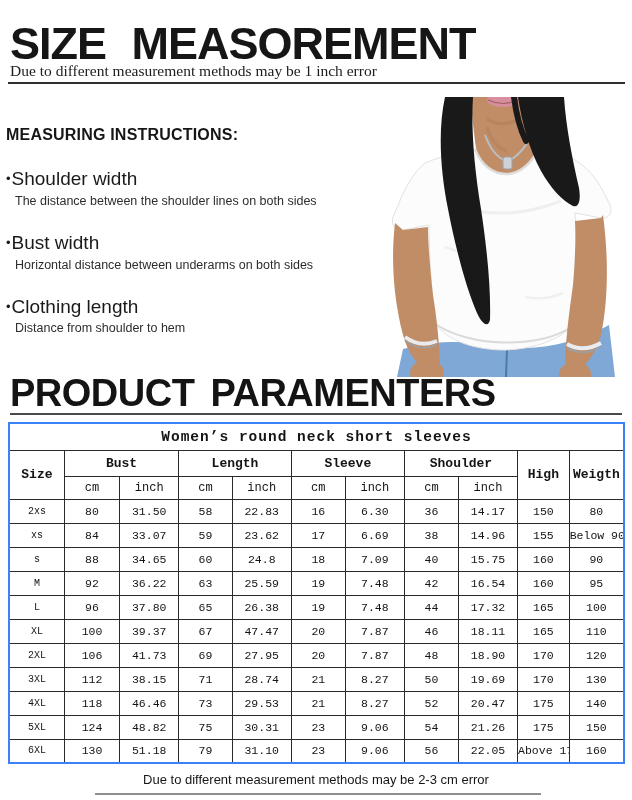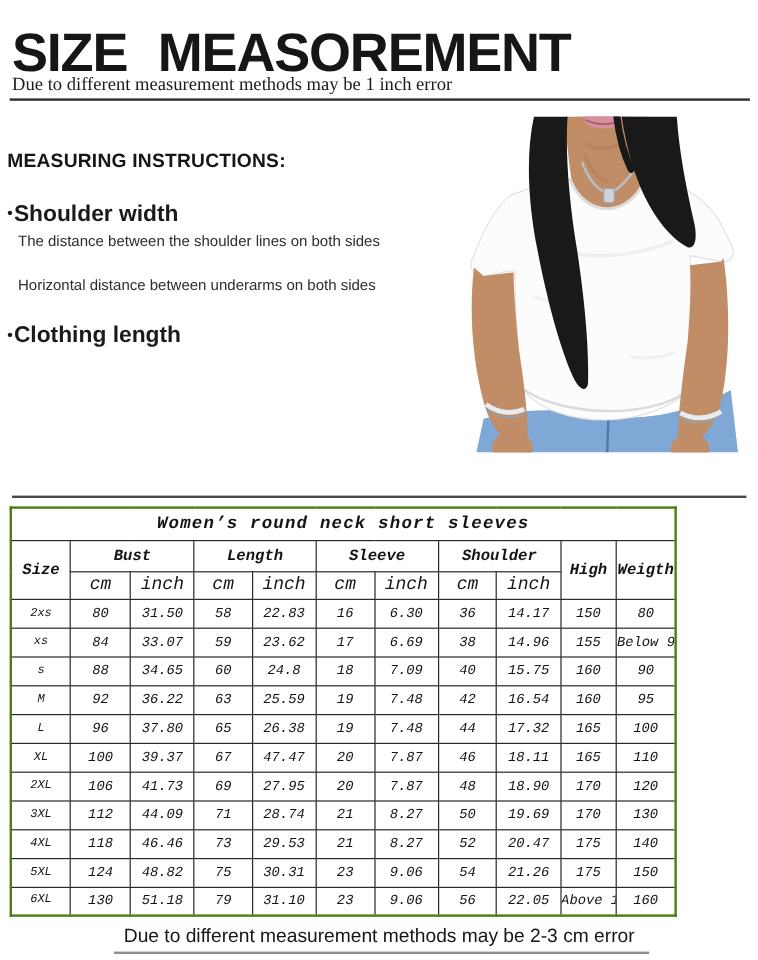--- a/index.html
+++ b/index.html
@@ -18,82 +18,83 @@
   .page-subtitle {
     position:absolute; left:10px; top:50px;
     font-family:"Liberation Serif", serif; font-size:15.5px; color:#1c1c1c;text-align:right;
   }
   .header-rule { position:absolute; left:8px; top:70px; width:617px; height:2px; background:#2e2e2e; }
 
   
   .instructions { position:absolute; left:6px; top:114px; width:360px; }
   .instructions-heading { font-size:16px; font-weight:bold; letter-spacing:.2px; color:#161616; }
   .instr-item { margin-top:23px; }
-  .instr-term { font-size:19px; font-weight:700; color:#1a1a1a; line-height:1.25; }
+  .instr-term { font-size:19px; font-weight:400; color:#1a1a1a; line-height:1.25; }
   .instr-term .bullet { font-size:13px; vertical-align:2px; margin-right:1px; }
   .instr-desc { font-size:12.5px; color:#2d2d2d; margin-top:3px; margin-left:9px; margin-bottom:18px; }
 
   
   .model { position:absolute; left:375px; top:85px; width:257px; height:280px; }
   .model svg { display:block; }
 
   
   .product-heading {
     position:absolute; left:10px; top:360px;
     font-size:38px; font-weight:bold; letter-spacing:-.5px; word-spacing:6px;
     color:#141414; white-space:nowrap;
   }
   .product-rule { position:absolute; left:10px; top:401px; width:612px; height:2px; background:#4a4a4a; }
 
   
   .table-wrap { position:absolute; left:8px; top:410px; width:617px; }
   table.size-table {
-    width:556px; table-layout:fixed; border-collapse:collapse;
+    width:617px; table-layout:fixed; border-collapse:collapse;
     font-family:"Liberation Mono", monospace; color:#141414;
-    border:2px solid #4d7c0f;
-    font-style:italic;
+    border:2px solid #3b82f6;
   }
   table.size-table th, table.size-table td {
     border:1px solid #2a2a2a; text-align:center; vertical-align:middle;
     overflow:hidden; white-space:nowrap;
   }
   th.tbl-title  { height:27px; font-size:14.5px; font-weight:bold; letter-spacing:1px; }
   th.tbl-group  { height:26px; font-size:13px; font-weight:bold; }
-  th.tbl-unit   { height:23px; font-size:15px; font-weight:400; }
+  th.tbl-unit   { height:23px; font-size:12px; font-weight:400; }
   td.tbl-size   { height:24px; font-size:10px; }
   td.tbl-val    { height:24px; font-size:11.5px; }
 
   
   .footer-note {
     position:absolute; left:0; top:760px; width:632px;
-    text-align:center; font-size:16px; color:#161616;
+    text-align:center; font-size:13px; color:#161616;
   }
   .footer-rule { position:absolute; left:95px; top:781px; width:446px; height:2px; background:#8f8f8f; }
 </style>
 </head>
 <body>
 
 <div class="page">
 
   <div class="page-title">SIZE MEASOREMENT</div>
   <div class="page-subtitle">Due to different measurement methods may be 1 inch error</div>
   <div class="header-rule"></div>
 
   <div class="instructions">
     <div class="instructions-heading">MEASURING INSTRUCTIONS:</div>
     <div>
         <div class="instr-item">
           <div class="instr-term"><span class="bullet">•</span><span class="term-text">Shoulder width</span></div>
           <div class="instr-desc">The distance between the shoulder lines on both sides</div>
         </div>
         <div class="instr-item">
+          <div class="instr-term"><span class="bullet">•</span><span class="term-text">Bust width</span></div>
           <div class="instr-desc">Horizontal distance between underarms on both sides</div>
         </div>
         <div class="instr-item">
           <div class="instr-term"><span class="bullet">•</span><span class="term-text">Clothing length</span></div>
+          <div class="instr-desc">Distance from shoulder to hem</div>
         </div>
       </div>
   </div>
 
   <div class="model">
     <svg width="257" height="280" viewBox="0 0 257 280" xmlns="http://www.w3.org/2000/svg">
 
       <path d="M 95,0 L 165,0 C 168,30 166,55 160,70 C 145,80 115,80 104,68 C 100,50 98,25 95,0 Z" fill="var(--c-skin,#c18d66)"></path>
 
       <path d="M 105,0 L 152,0 C 150,13 141,23 128,26 C 114,23 106,13 105,0 Z" fill="var(--c-skin,#c18d66)"></path>
@@ -130,20 +131,21 @@
       <path d="M 30,244 Q 45,255 62,248" stroke="#98a1aa" stroke-width="1.5" fill="none"></path>
       <path d="M 192,247 Q 208,256 226,246" stroke="#e8ecf0" stroke-width="4" fill="none"></path>
       <path d="M 192,251 Q 208,260 226,250" stroke="#98a1aa" stroke-width="1.5" fill="none"></path>
 
       <path d="M 70,0 C 63,32 65,72 73,112 C 80,148 90,188 102,216 C 107,227 113,231 115,223 C 116,192 112,152 106,112 C 99,70 96,30 98,0 Z" fill="var(--c-hair,#191919)"></path>
       <path d="M 143,0 C 147,26 154,52 166,74 C 176,92 188,104 198,109 C 204,111 206,103 204,91 C 197,60 191,30 189,0 Z" fill="var(--c-hair,#191919)"></path>
       <path d="M 139,0 C 141,16 145,32 151,44" stroke="var(--c-hair,#191919)" stroke-width="6" stroke-linecap="round" fill="none"></path>
     </svg>
   </div>
 
+  <div class="product-heading">PRODUCT PARAMENTERS</div>
   <div class="product-rule"></div>
 
   <div class="table-wrap">
     <table class="size-table">
       <colgroup>
         <col style="width:9.0%">
           <col style="width:9.0%">
           <col style="width:9.6%">
         <col style="width:8.7%">
           <col style="width:9.6%">
@@ -266,21 +268,21 @@
             <td class="tbl-val">20</td>
             <td class="tbl-val">7.87</td>
             <td class="tbl-val">48</td>
             <td class="tbl-val">18.90</td>
             <td class="tbl-val">170</td>
             <td class="tbl-val">120</td>
           </tr>
           <tr>
             <td class="tbl-size">3XL</td>
             <td class="tbl-val">112</td>
-            <td class="tbl-val">44.09</td>
+            <td class="tbl-val">38.15</td>
             <td class="tbl-val">71</td>
             <td class="tbl-val">28.74</td>
             <td class="tbl-val">21</td>
             <td class="tbl-val">8.27</td>
             <td class="tbl-val">50</td>
             <td class="tbl-val">19.69</td>
             <td class="tbl-val">170</td>
             <td class="tbl-val">130</td>
           </tr>
           <tr>

